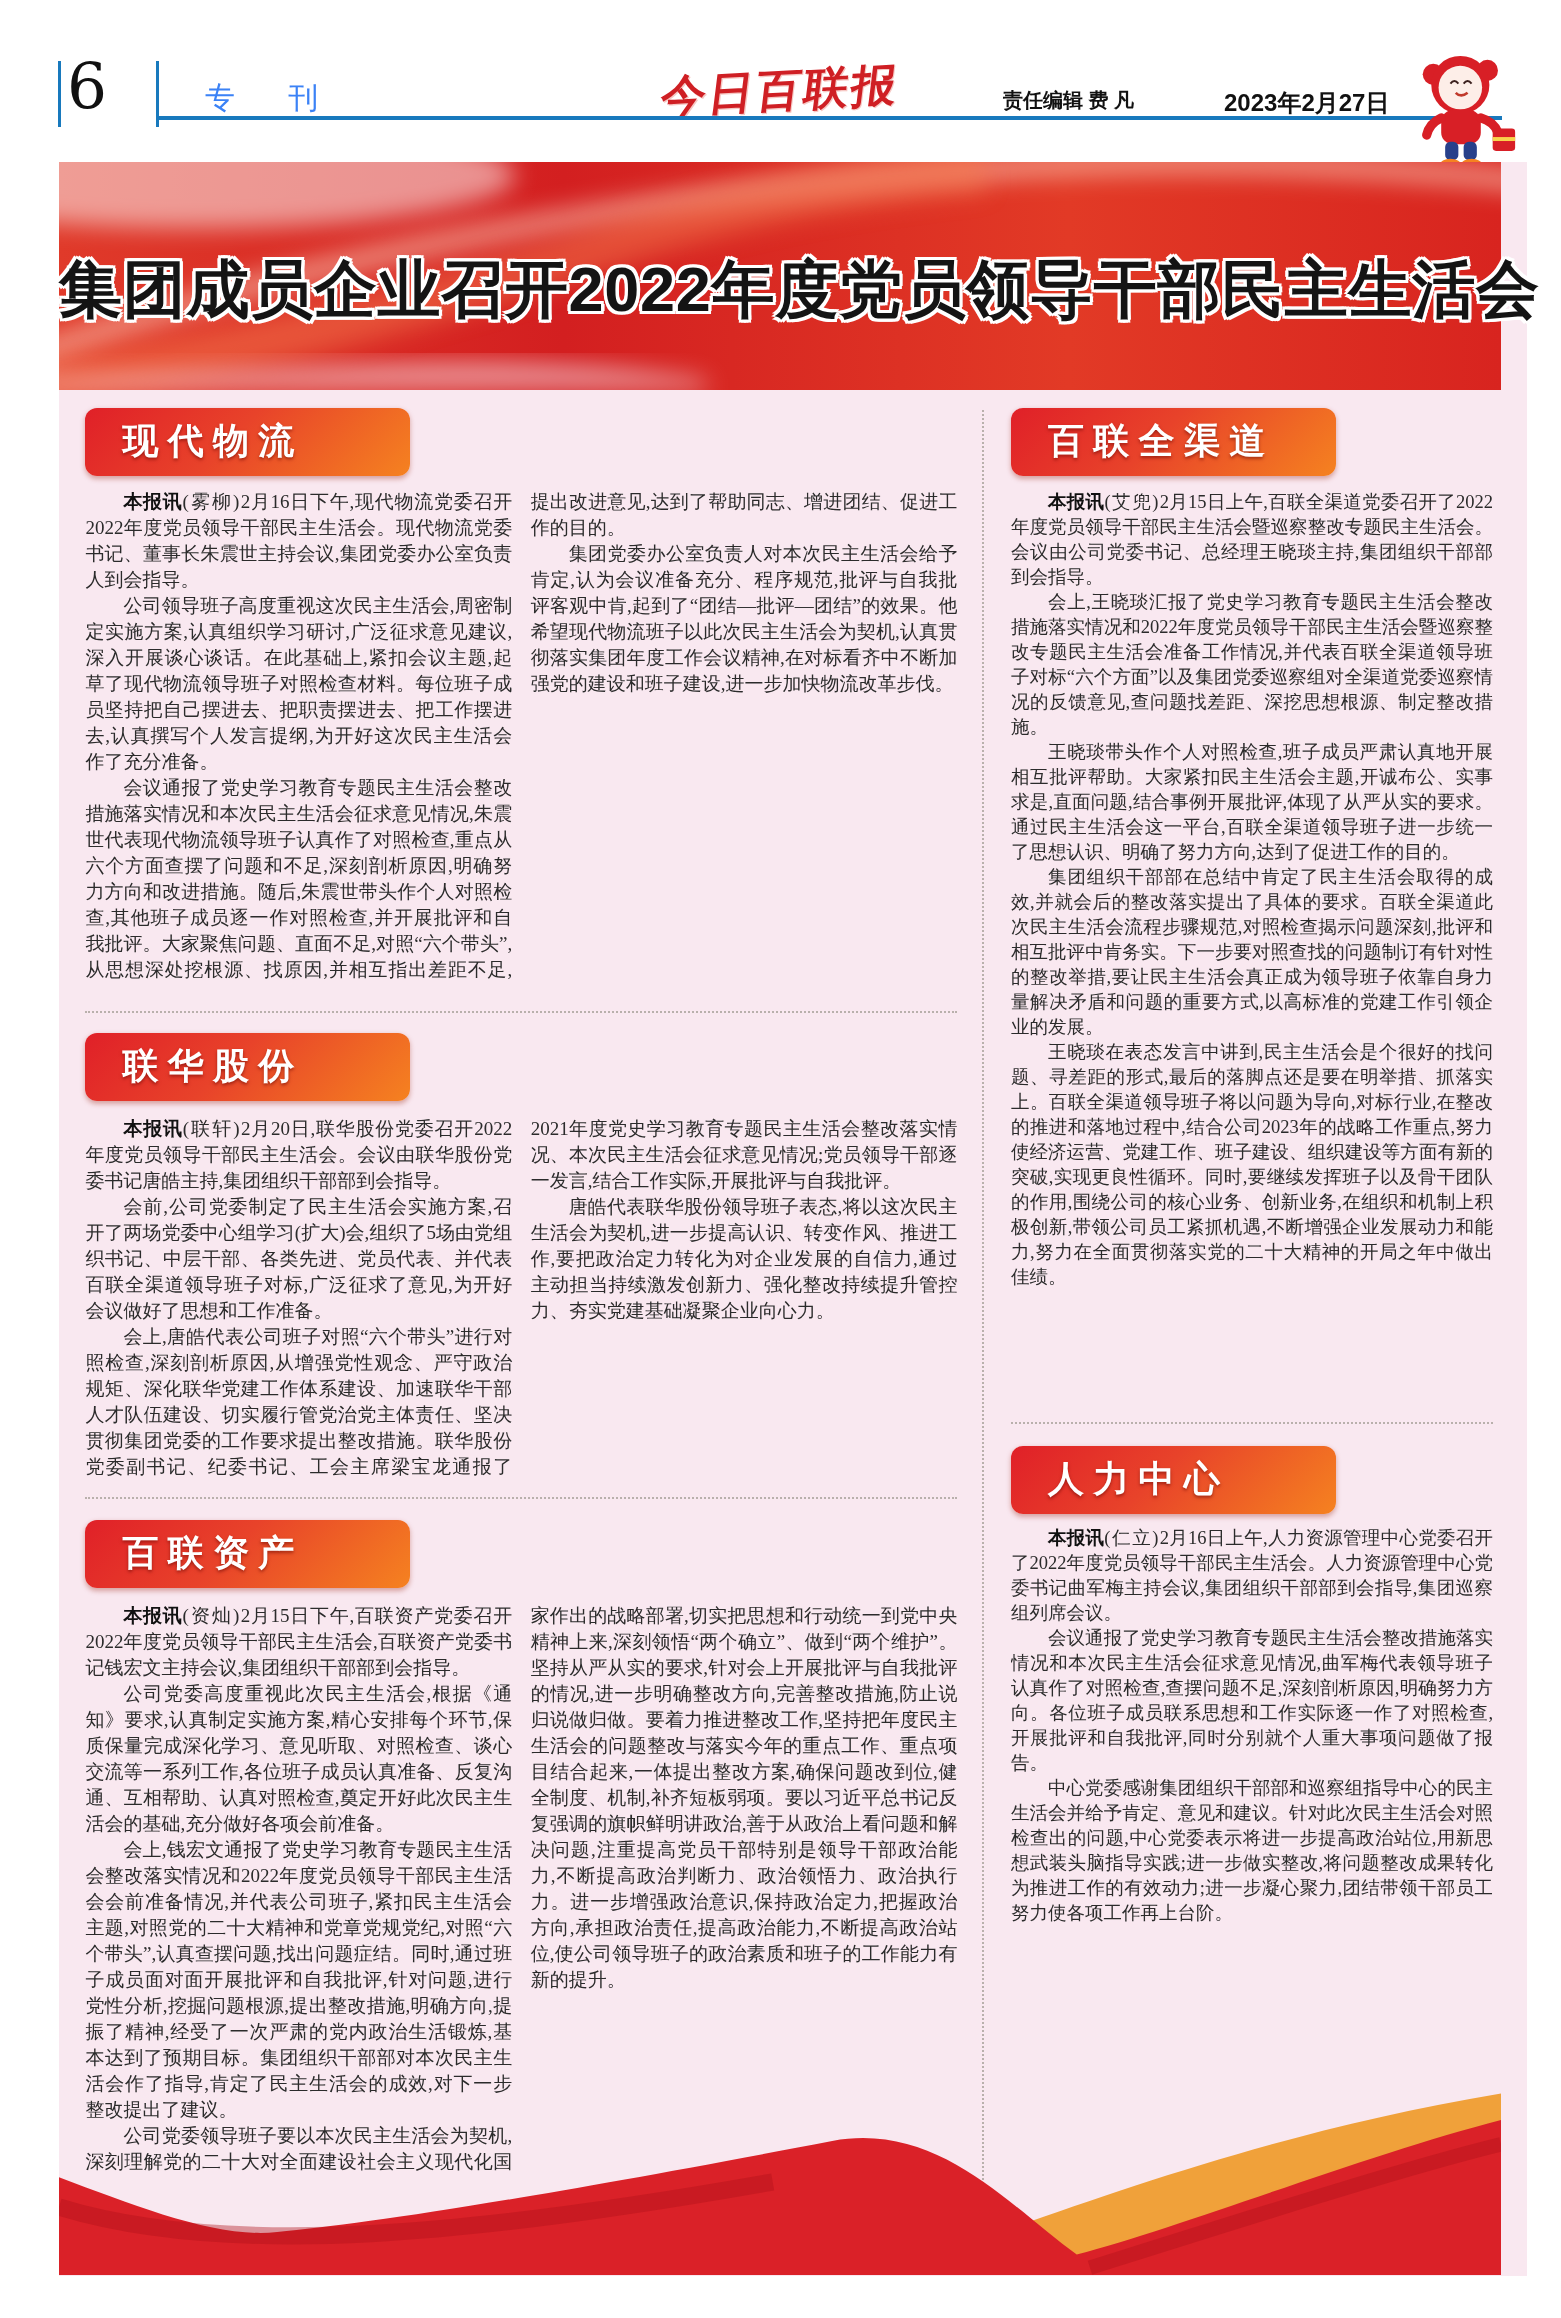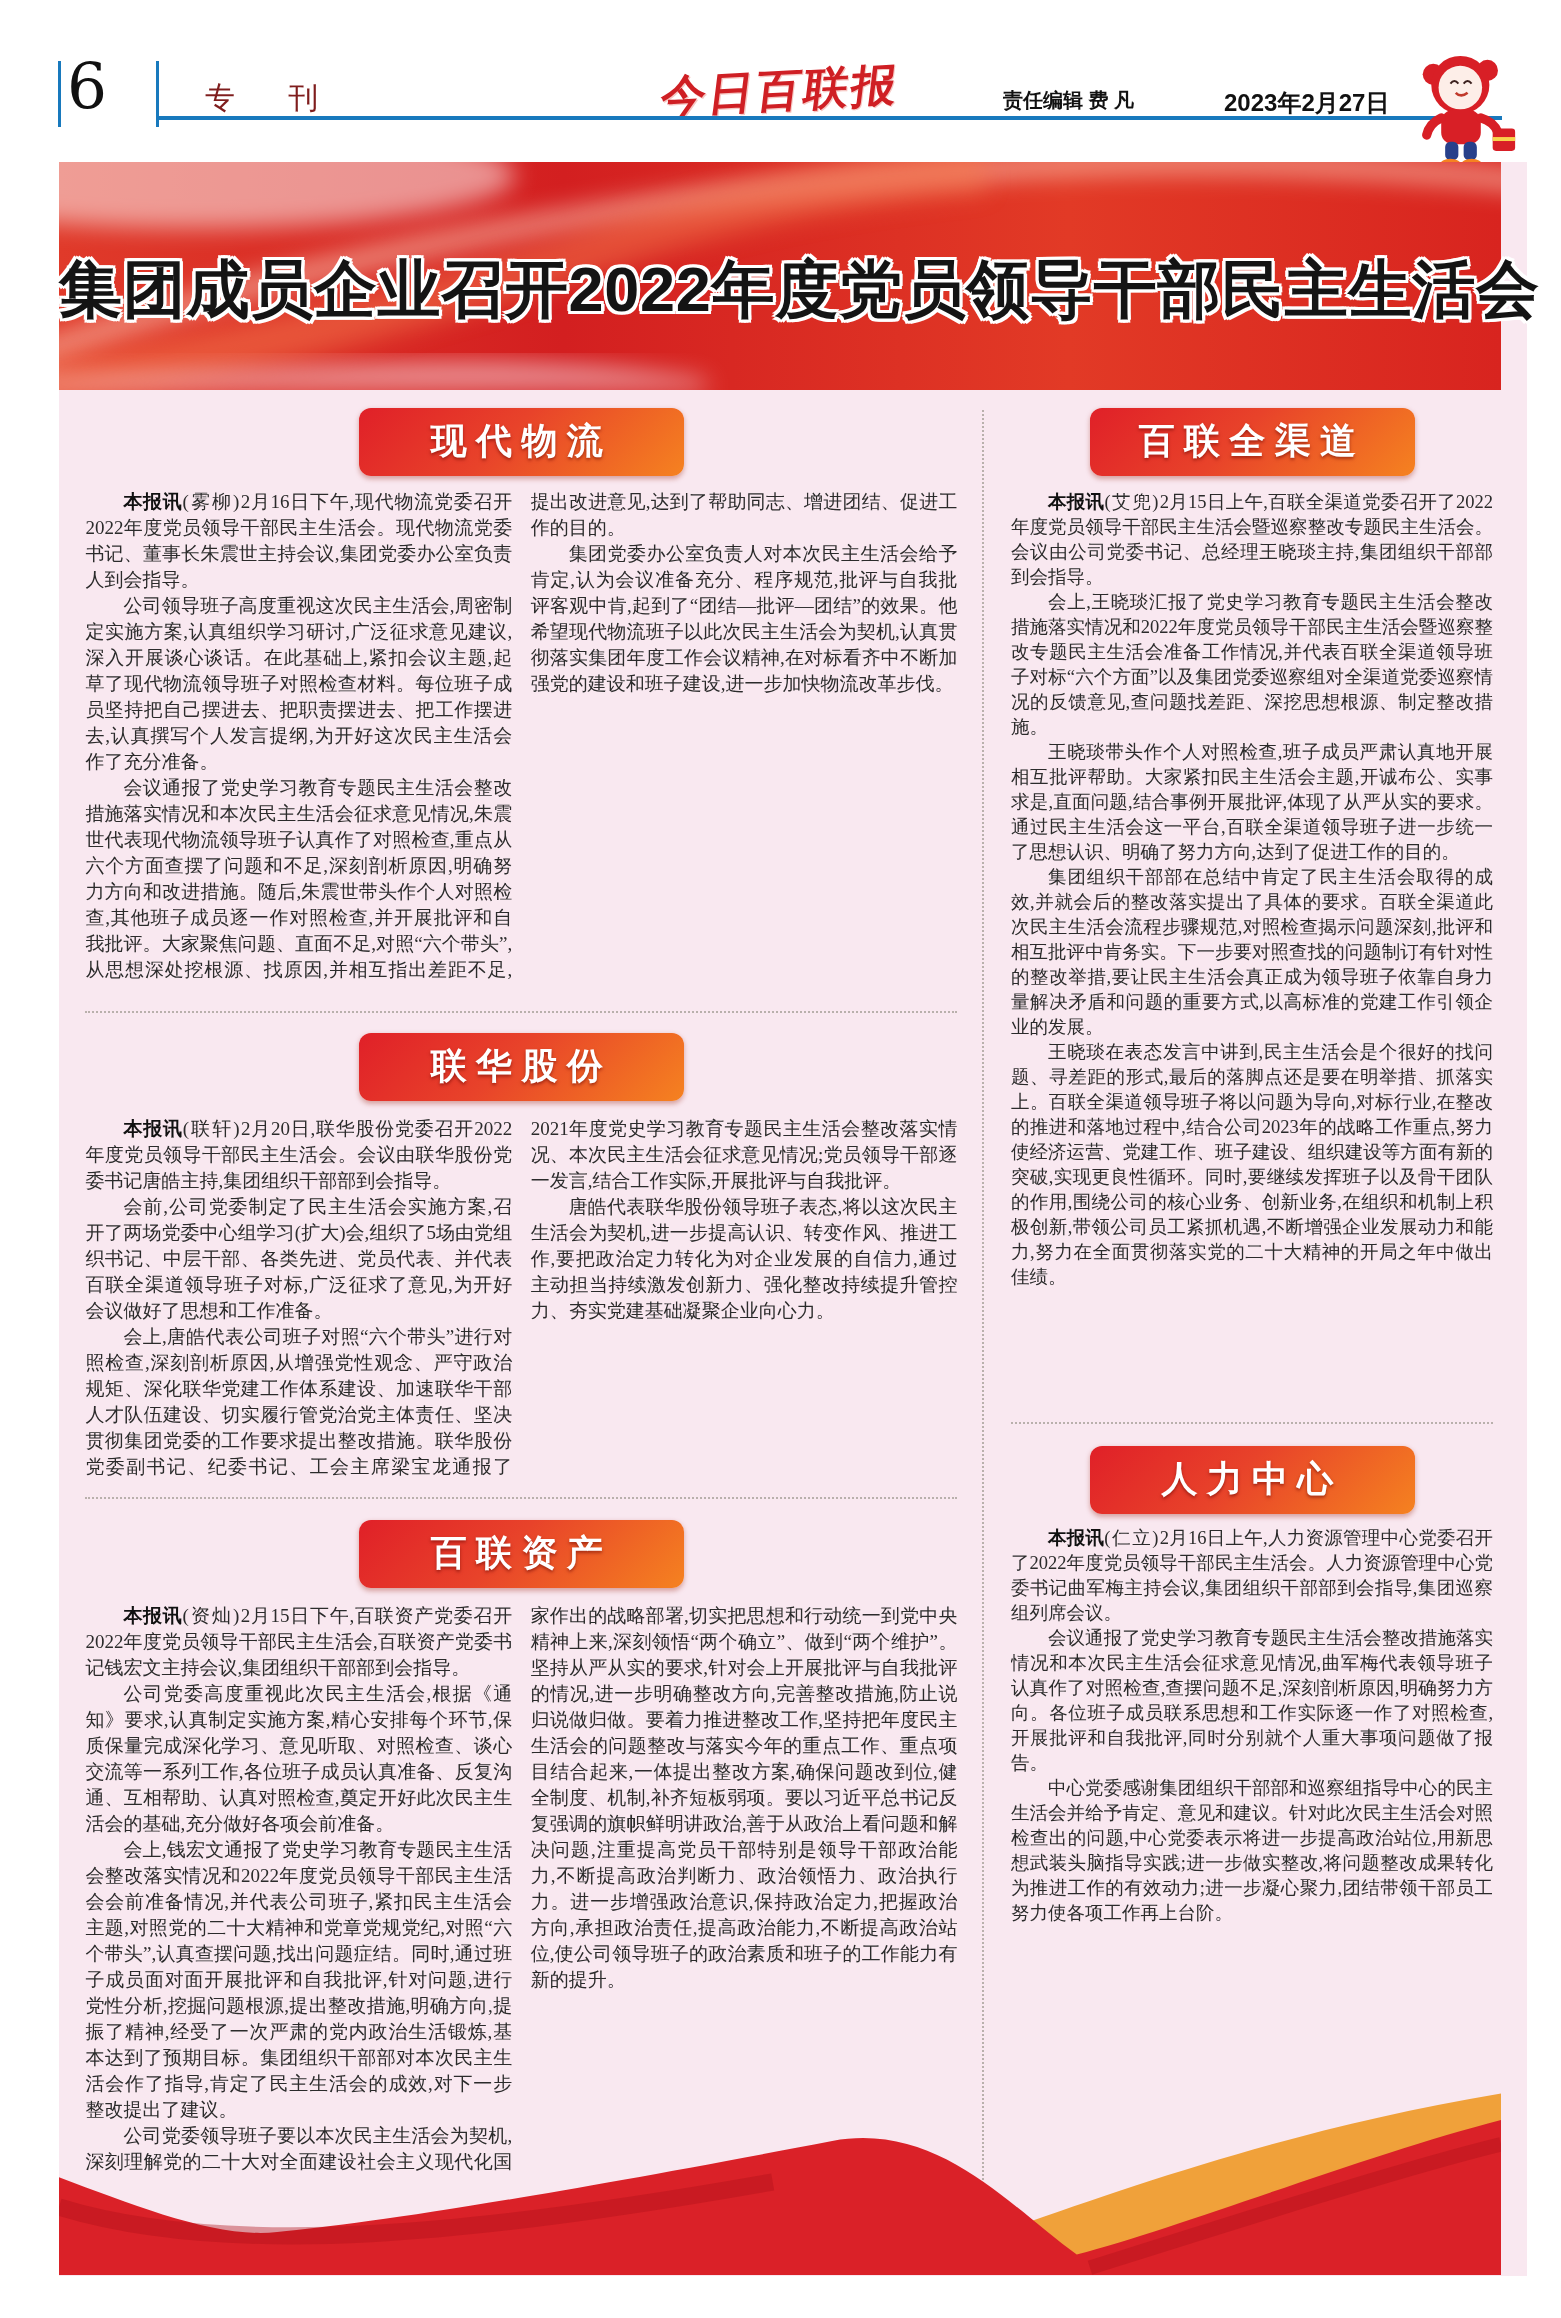--- a/index.html
+++ b/index.html
@@ -2,41 +2,41 @@
 <html style="font-size:10.6px"><head>
 <meta charset="utf-8">
 <style>
   html,body{margin:0;padding:0;background:#e8e8e8;}
   .page{position:relative;width:1561px;height:2319px;background:#ffffff;overflow:hidden;
         font-family:"Liberation Serif","DejaVu Serif",serif;}
   
   .hdr-bar-v{position:absolute;width:3.3px;background:#1879bd;}
   .page-number{position:absolute;left:67px;top:56px;font-size:63px;color:#111;
         font-family:"DejaVu Serif","Liberation Serif",serif;font-weight:400;line-height:1;}
-  .section-label{position:absolute;left:205px;top:78px;font-size:30px;color:#7f1d1d;
+  .section-label{position:absolute;left:205px;top:78px;font-size:30px;color:#3b82f6;
         letter-spacing:22.5px;font-family:"Liberation Sans","DejaVu Sans",sans-serif;}
   .masthead{position:absolute;left:661px;top:61px;font-size:45px;font-weight:bold;color:#cf1f24;
         font-family:"DejaVu Serif","Liberation Serif",serif;transform:rotate(-3deg) skewX(-10deg);
         letter-spacing:2.6px;text-shadow:1.3px 1.3px 0 #f6c8c4;}
   .editor-credit{position:absolute;left:1003px;top:87px;font-size:20px;font-weight:bold;color:#111;
         font-family:"Liberation Sans","DejaVu Sans",sans-serif;}
   .issue-date{position:absolute;left:1224px;top:87px;font-size:24px;font-weight:bold;color:#111;
         font-family:"Liberation Sans","DejaVu Sans",sans-serif;}
   .hdr-rule{position:absolute;left:156px;top:116px;width:1346px;height:4px;background:#1879bd;}
   .mascot{position:absolute;left:1395px;top:44px;width:132px;height:132px;}
   
   .content{position:absolute;left:59px;top:162px;width:1442px;height:2114px;background:#f9e8f0;padding-left:26px;}
   .top-banner{position:absolute;left:0;top:0;width:1442px;height:228px;}
   .main-headline{position:absolute;left:0;top:85px;width:1442px;text-align:center;
         font-family:"Liberation Sans","DejaVu Sans",sans-serif;font-weight:900;
         font-size:63px;letter-spacing:0.7px;color:#141414;white-space:nowrap;
         text-shadow:-3.3px 0 0 #fff,3.3px 0 0 #fff,0 -3.3px 0 #fff,0 3.3px 0 #fff,
                     -2.6px -2.6px 0 #fff,2.6px 2.6px 0 #fff,-2.6px 2.6px 0 #fff,2.6px -2.6px 0 #fff;}
   
-  .pill-row{position:absolute;text-align:center;}
+  .pill-row{position:absolute;text-align:left;}
   .pill{display:inline-block;min-width:251px;padding:9.3px 37px;border-radius:12px;
         background:linear-gradient(135deg,#e02028 0%,#e8432a 45%,#f58220 100%);
         box-shadow:0 2.6px 5.3px rgba(150,30,10,.35);}
   .pill span{font-size:36px;font-weight:bold;color:#fff;letter-spacing:9.3px;
         font-family:"Liberation Serif","DejaVu Serif",serif;
         text-shadow:0 2px 3.3px rgba(110,10,5,.6);}
   
   .article-body{position:absolute;overflow:hidden;color:#2b2b2b;text-align:justify;}
   .article-body p{margin:0;text-indent:2em;}
   .cols-2{column-count:2;column-gap:18.5px;column-fill:auto;

